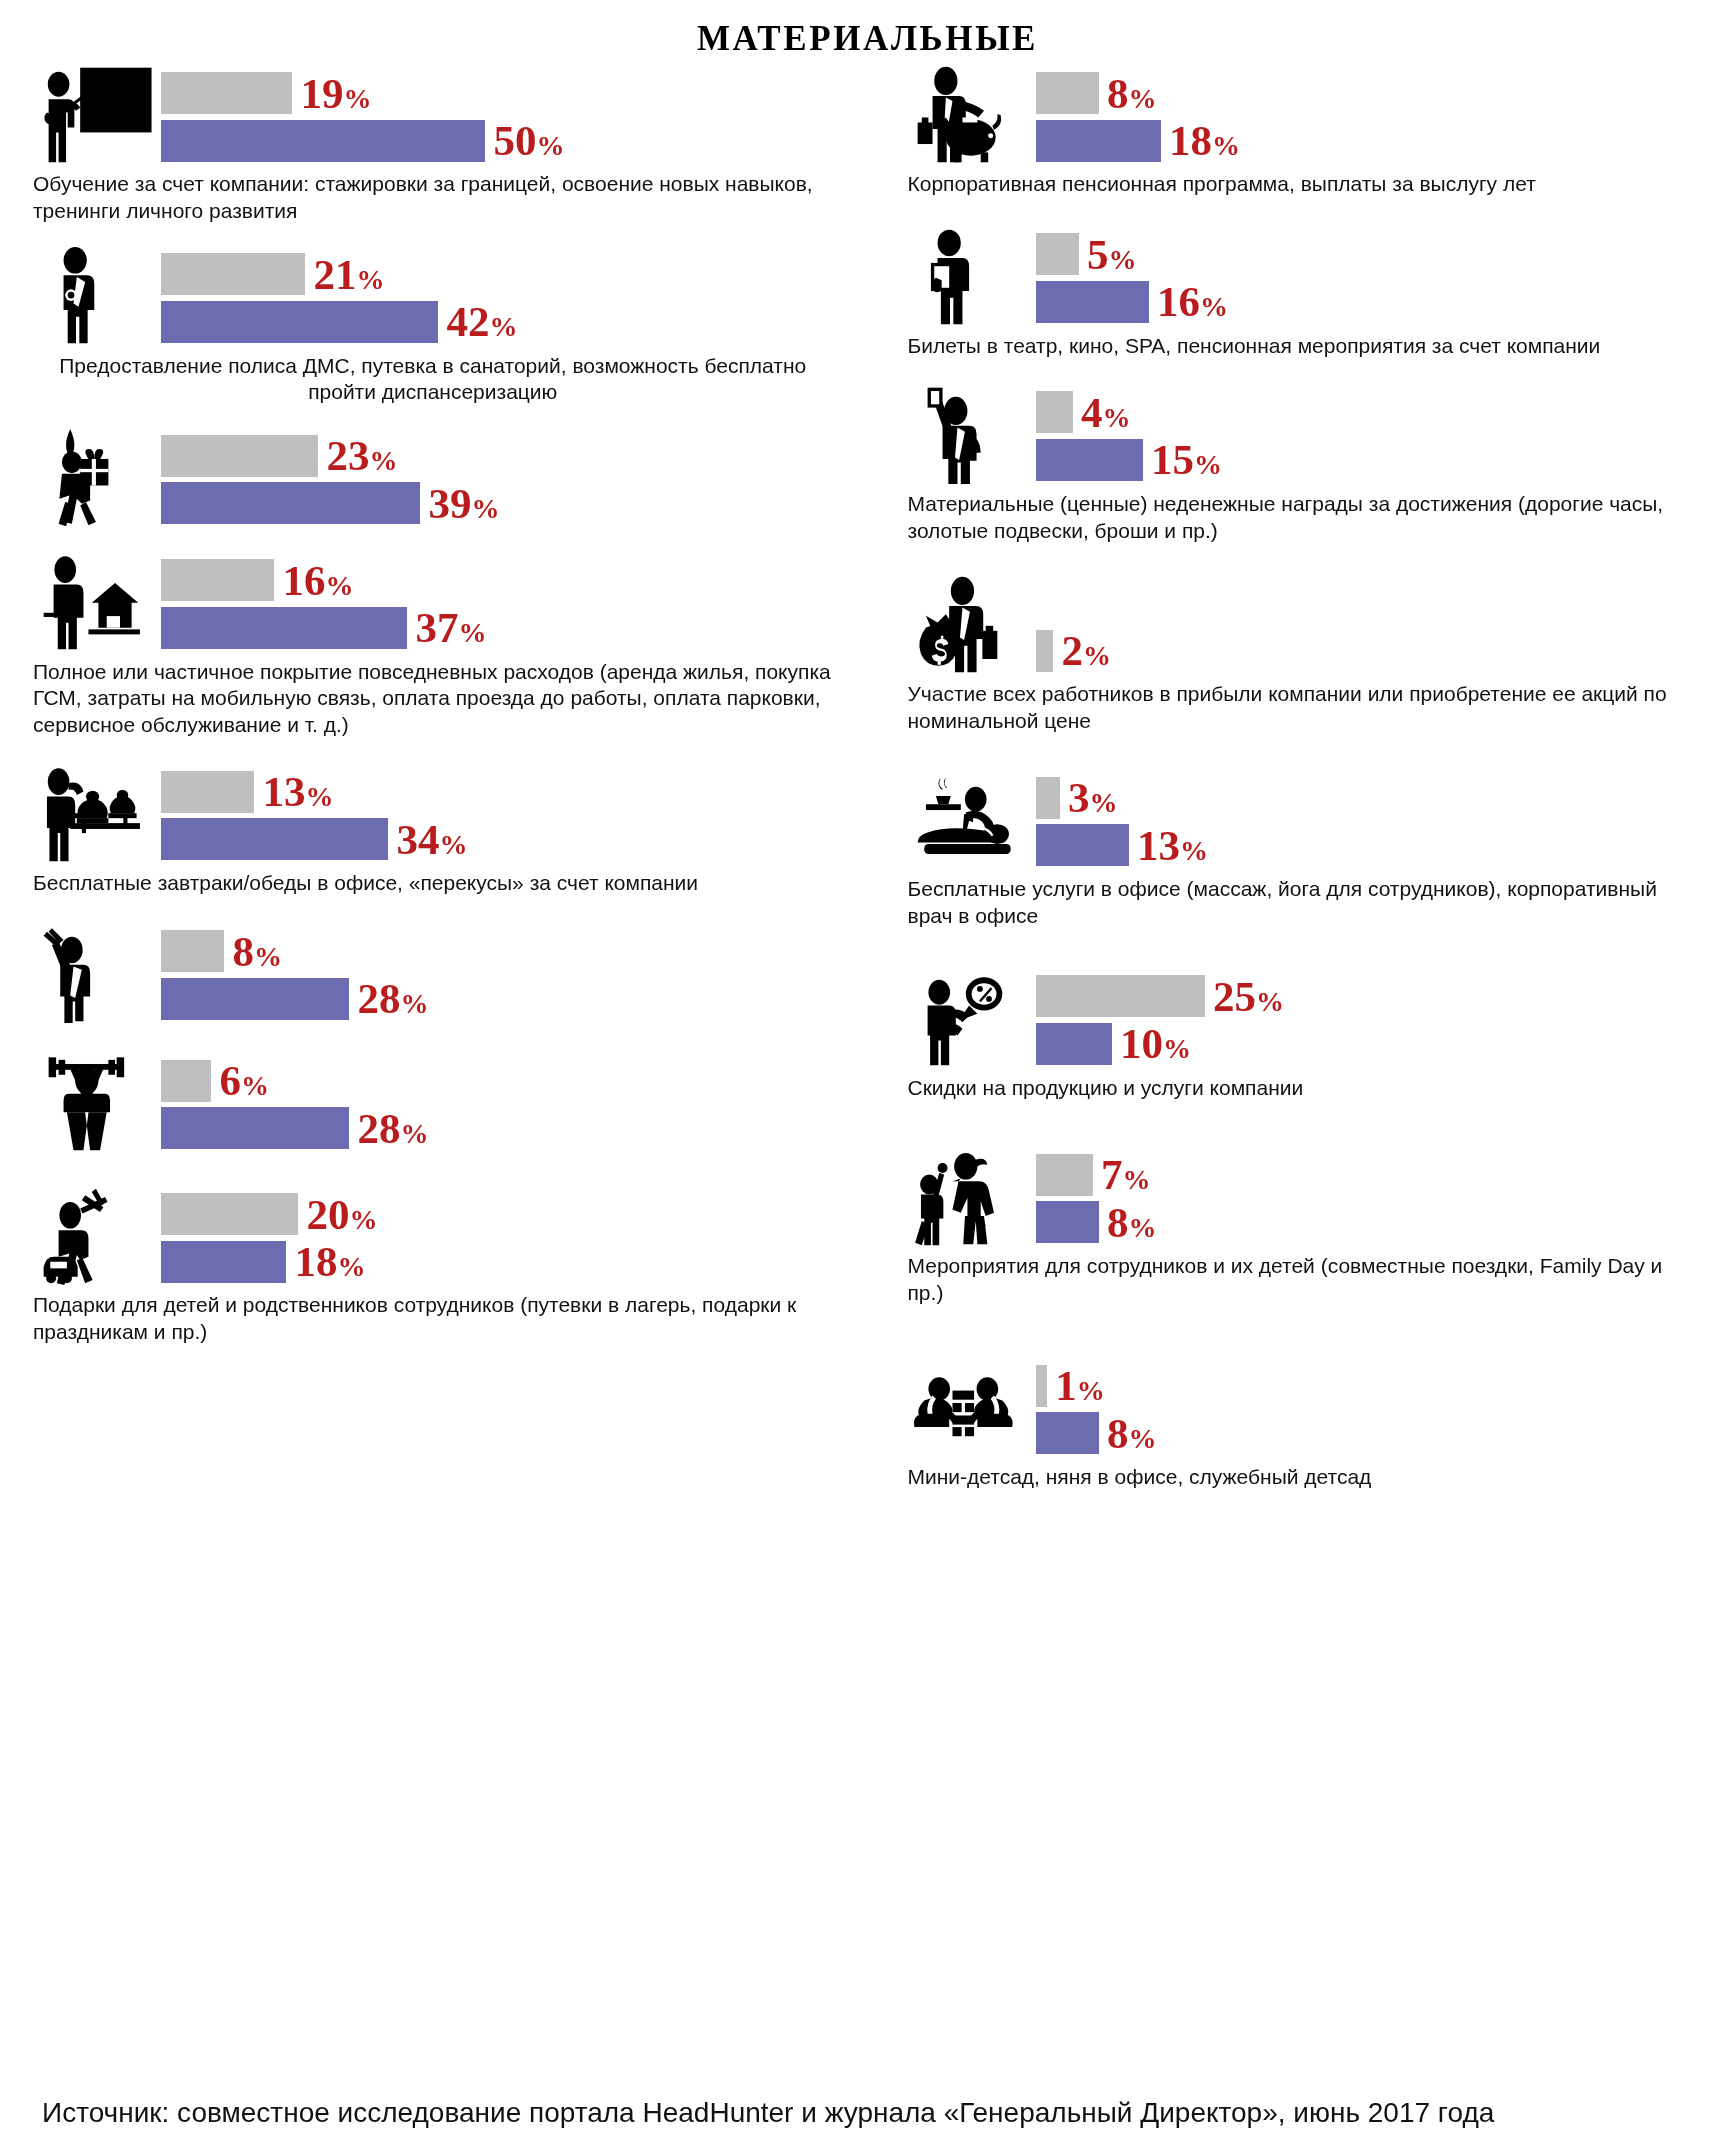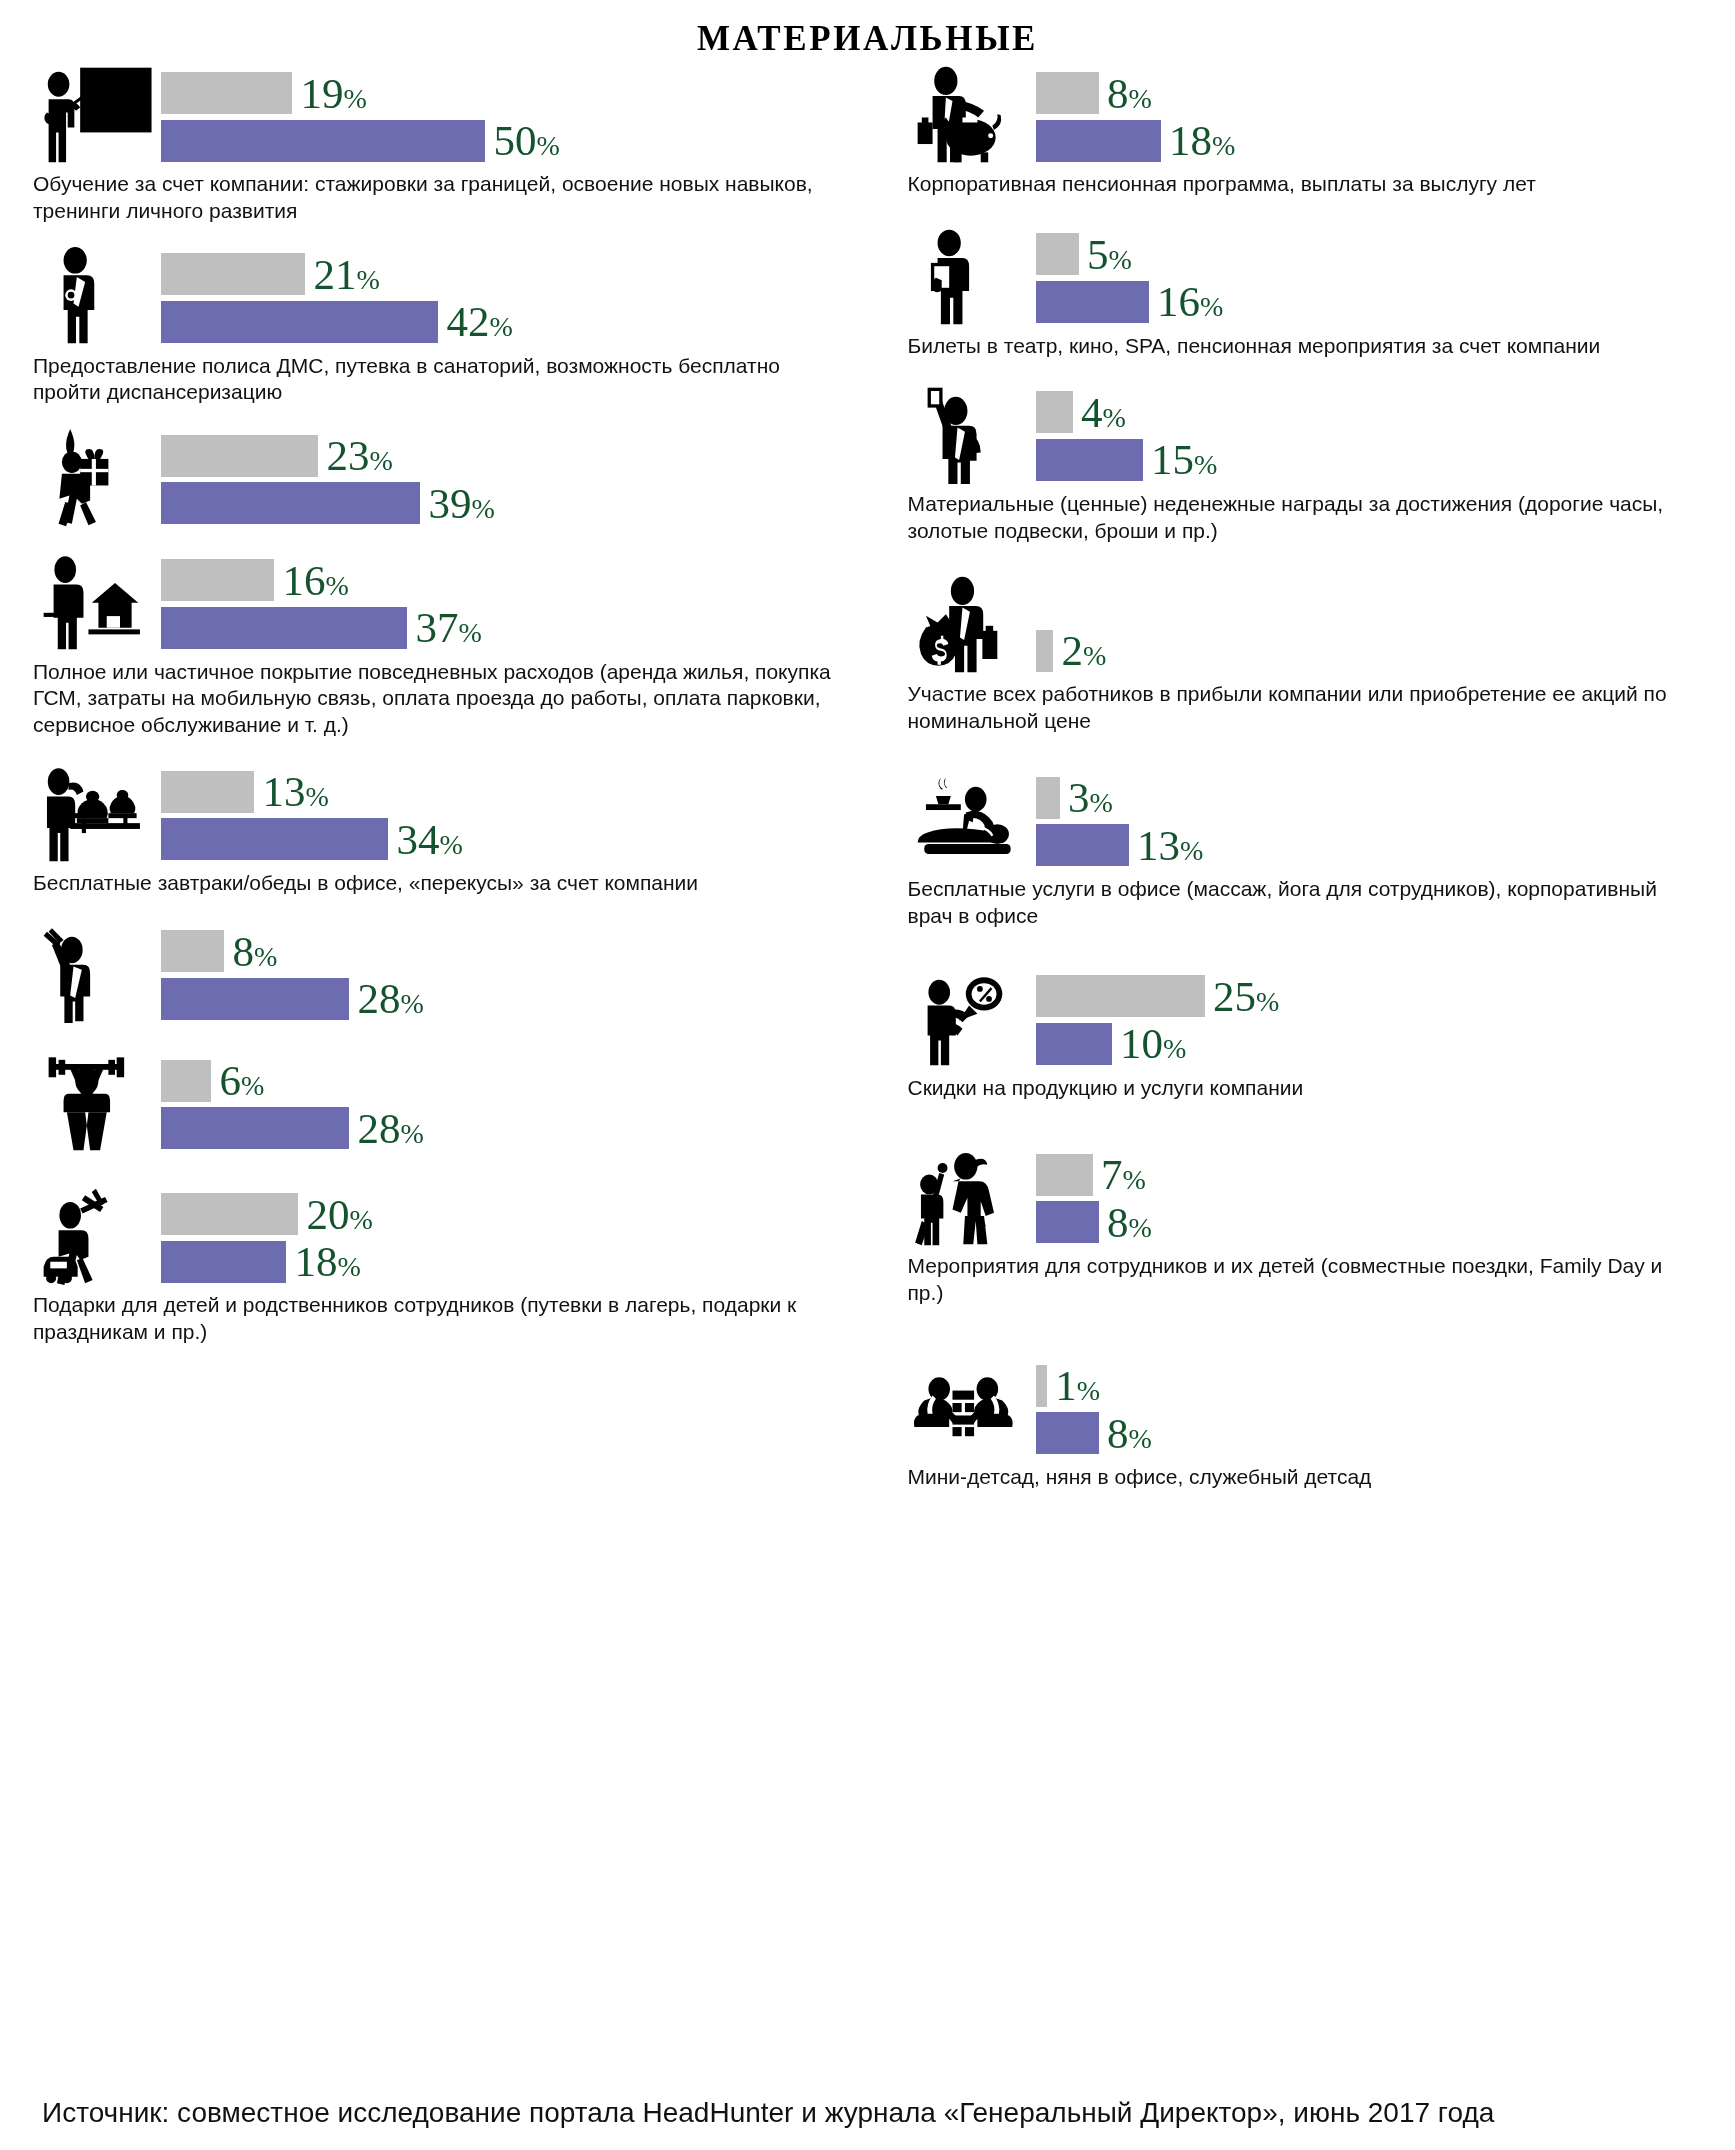--- a/index.html
+++ b/index.html
@@ -69,26 +69,26 @@
 
   .bar {
     height: 42px;
     flex: 0 0 auto;
   }
   .bar.gray   { background: #bfbfbf; }
   .bar.purple { background: #6d6cb0; }
 
   .val {
     font-family: "Liberation Serif", serif;
-    font-weight: normal;
+    font-weight: bold;
     font-size: 43px;
     line-height: 1;
     margin-left: 8.6px;
     white-space: nowrap;
-    color: #14532d;
+    color: #b91c1c;
   }
   .val .pct { font-size: 28px; }
 
   .caption {
     font-size: 21px;
     line-height: 1.27;
     margin-top: 5.2px;
     color: #121212;
     letter-spacing: 0px;
   }
@@ -136,21 +136,21 @@
               </div>
               <div class="barline purple">
                 <div class="bar purple" style="width:324px"></div>
                 <div class="val">50<span class="pct">%</span></div>
               </div>
             </div>
           </div>
           <div class="caption">Обучение за счет компании: стажировки за границей, освоение новых навыков, тренинги личного развития</div>
           <div class="spacer-sm"></div>
         </div>
-        <div class="item" style="margin-top: 5.2px;">
+        <div class="item" style="margin-top: 5.2px; text-align: center;">
           <div class="chartrow">
             <div class="icon-cell">
               <svg width="130" height="102" viewBox="0 0 150 118">
                 <g class="pic">
      <ellipse cx="46" cy="16" rx="14" ry="16"></ellipse>
      <path d="M32 34 h28 q9 0 9 10 v32 h-8 v40 h-10 V84 h-4 v32 h-10 V76 h-5 z"></path>
      <path d="M48 36 l10 6 -8 30 -6 -4 z" fill="#fff"></path>
      <circle cx="41" cy="58" r="7" fill="#fff"></circle>
      <circle cx="41" cy="58" r="4"></circle>
    </g>

